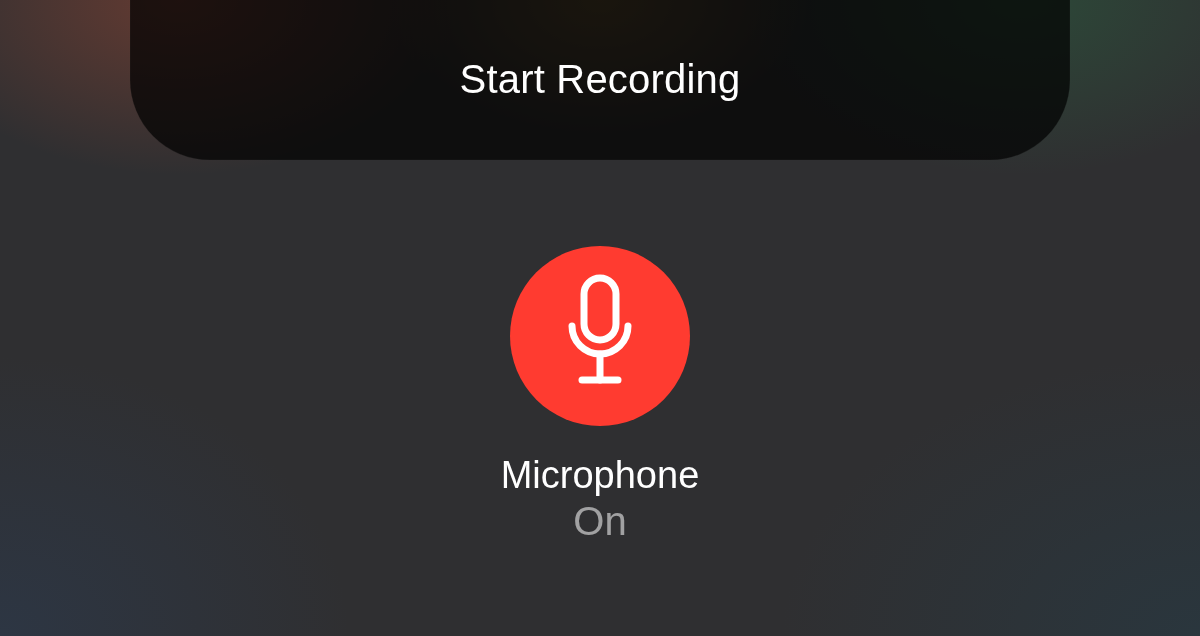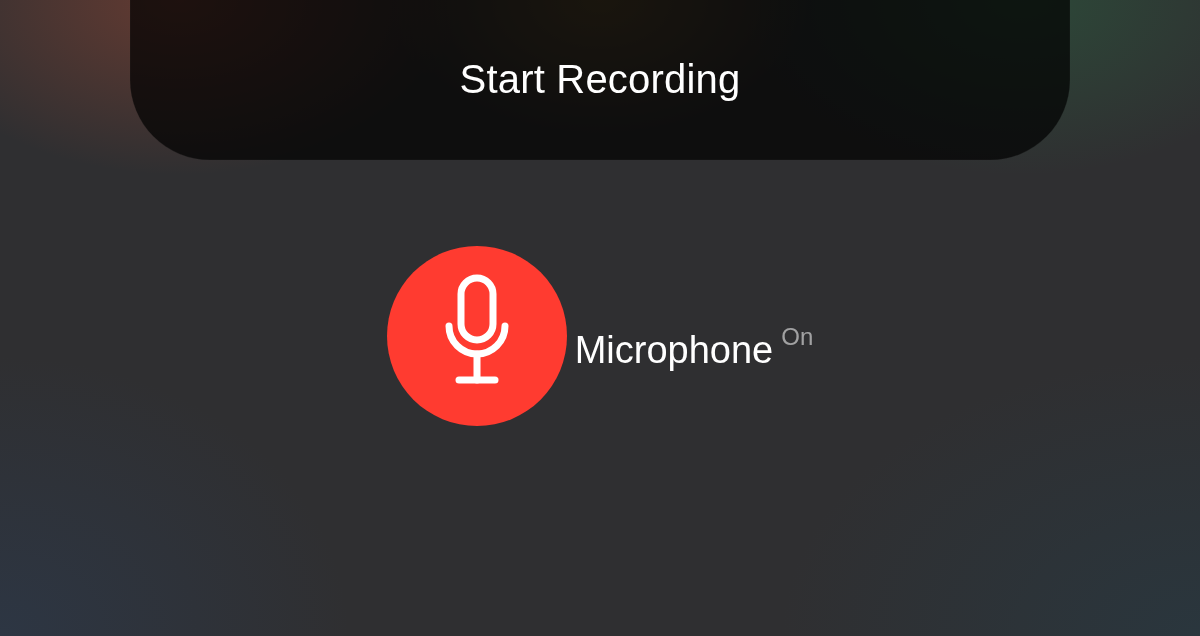--- a/index.html
+++ b/index.html
@@ -34,23 +34,22 @@
   .start-label {
     color: #fff;
     font-size: 40px;
     font-weight: 400;
     letter-spacing: 0.2px;
   }
 
   .mic-group {
     margin-top: 86px;
     display: flex;
-    flex-direction: row;
+    flex-direction: column;
     align-items: center;
-    gap: 8px;
   }
 
   .mic-button {
     width: 180px;
     height: 180px;
     border-radius: 50%;
     background: #ff3b30;
     display: flex;
     align-items: center;
     justify-content: center;
@@ -61,21 +60,21 @@
   .mic-title {
     margin-top: 28px;
     color: #fff;
     font-size: 38px;
     font-weight: 500;
     letter-spacing: 0px;
   }
   .mic-status {
     margin-top: 2px;
     color: rgba(255,255,255,0.55);
-    font-size: 24px;
+    font-size: 40px;
     font-weight: 400;
   }
 </style>
 </head>
 <body>
 
 <div class="start-panel">
   <span class="start-label">Start Recording</span>
 </div>
 

